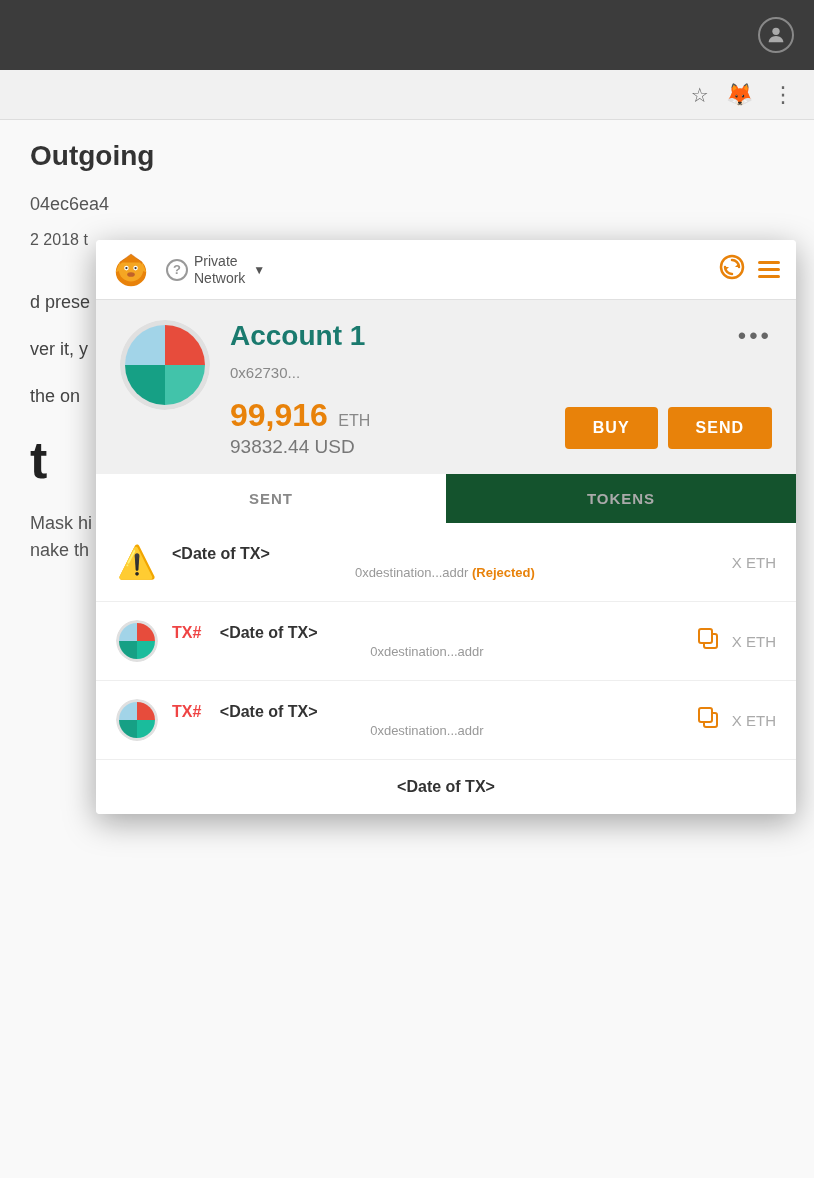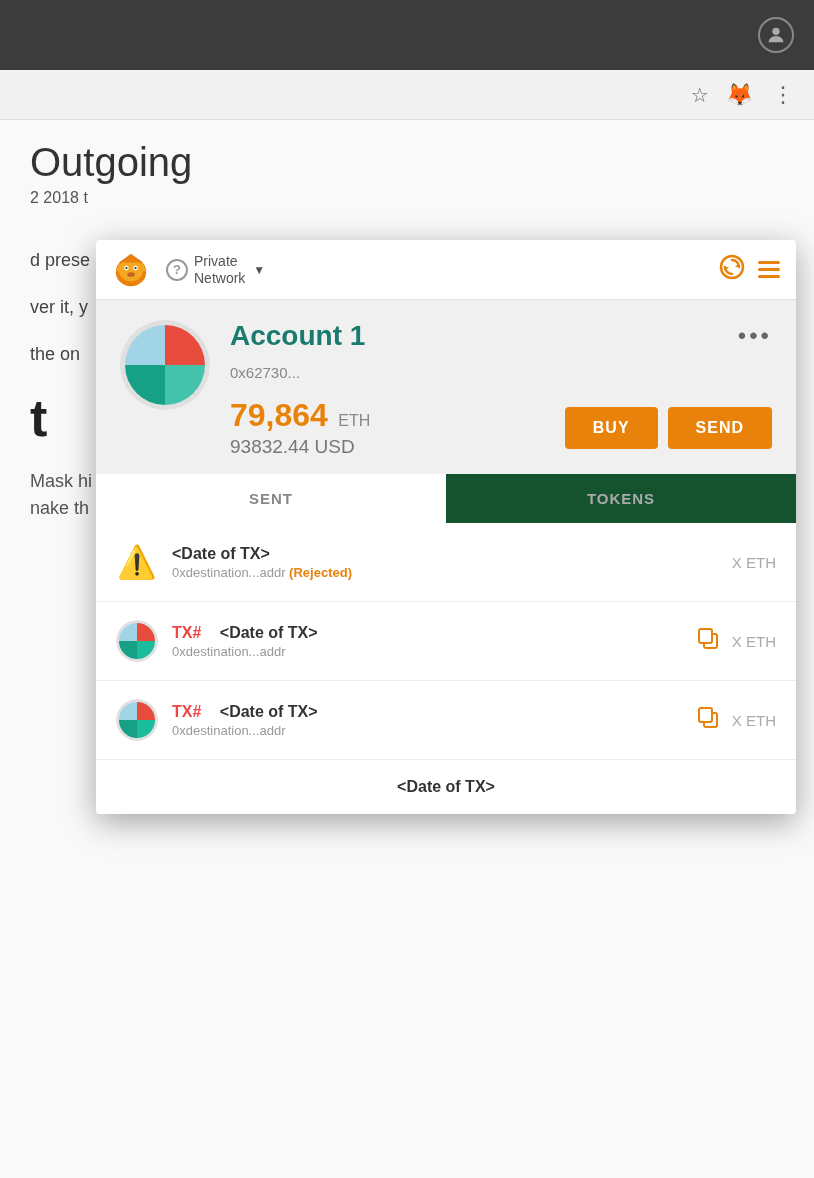--- a/index.html
+++ b/index.html
@@ -61,24 +61,24 @@
       font-size: 20px;
       cursor: pointer;
     }
 
     .bg-content {
       padding: 20px 30px;
       color: #222;
     }
 
     .bg-title {
-      font-size: 40px;
-      font-weight: normal;
+      font-size: 28px;
+      font-weight: bold;
       color: #333;
-      margin-bottom: 4px;
+      margin-bottom: 22px;
     }
 
     .bg-address {
       font-size: 18px;
       color: #555;
       margin-bottom: 16px;
     }
 
     .bg-date {
       font-size: 16px;
@@ -353,20 +353,21 @@
     .tx-date {
       font-size: 16px;
       font-weight: 600;
       color: #333;
     }
 
     .tx-addr {
       font-size: 13px;
       color: #999;
       margin-top: 2px;
+      text-align: center;
     }
 
     .tx-rejected {
       color: #e8820a;
       font-weight: bold;
     }
 
     .tx-right {
       display: flex;
       align-items: center;
@@ -412,20 +413,21 @@
 <div class="bg-page">
 
   <div class="browser-toolbar">
     <span class="toolbar-icon">☆</span>
     <span class="toolbar-icon" style="font-size:22px;">🦊</span>
     <span class="toolbar-icon" style="font-size:22px;">⋮</span>
   </div>
 
   <div class="bg-content">
     <div class="bg-title">Outgoing</div>
+    <div class="bg-address">04ec6ea4</div>
     <div class="bg-date">2 2018 t</div>
     <div class="bg-text">d prese</div>
     <div class="bg-text">
       <span>ver it, y</span>
     </div>
     <div class="bg-text">the on</div>
     <div style="font-size:52px; font-weight:bold; color:#222; margin-bottom:20px;">t</div>
     <div class="bg-text2">Mask hi</div>
     <div class="bg-text2">nake th</div>
   </div>
@@ -489,21 +491,21 @@
 
       <div class="account-info">
         <div class="account-name-row">
           <span class="account-name">Account 1</span>
           <span class="more-dots">•••</span>
         </div>
         <div class="account-address">0x62730...</div>
         <div class="balance-row">
           <div class="balance-info">
             <div>
-              <span class="balance-eth">79,864</span>
+              <span class="balance-eth">99,916</span>
               <span class="balance-eth-label">ETH</span>
             </div>
             <div class="balance-usd">
               <span>93832.44</span>
               <span>USD</span>
             </div>
           </div>
           <div class="action-buttons">
             <button class="btn-buy">BUY</button>
             <button class="btn-send">SEND</button>

